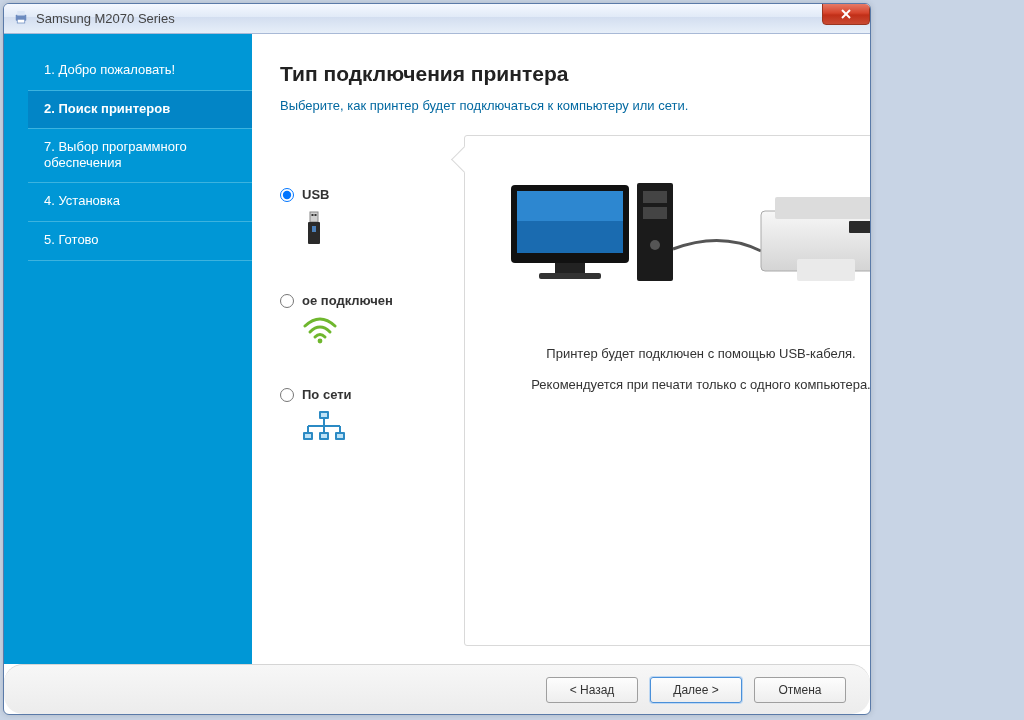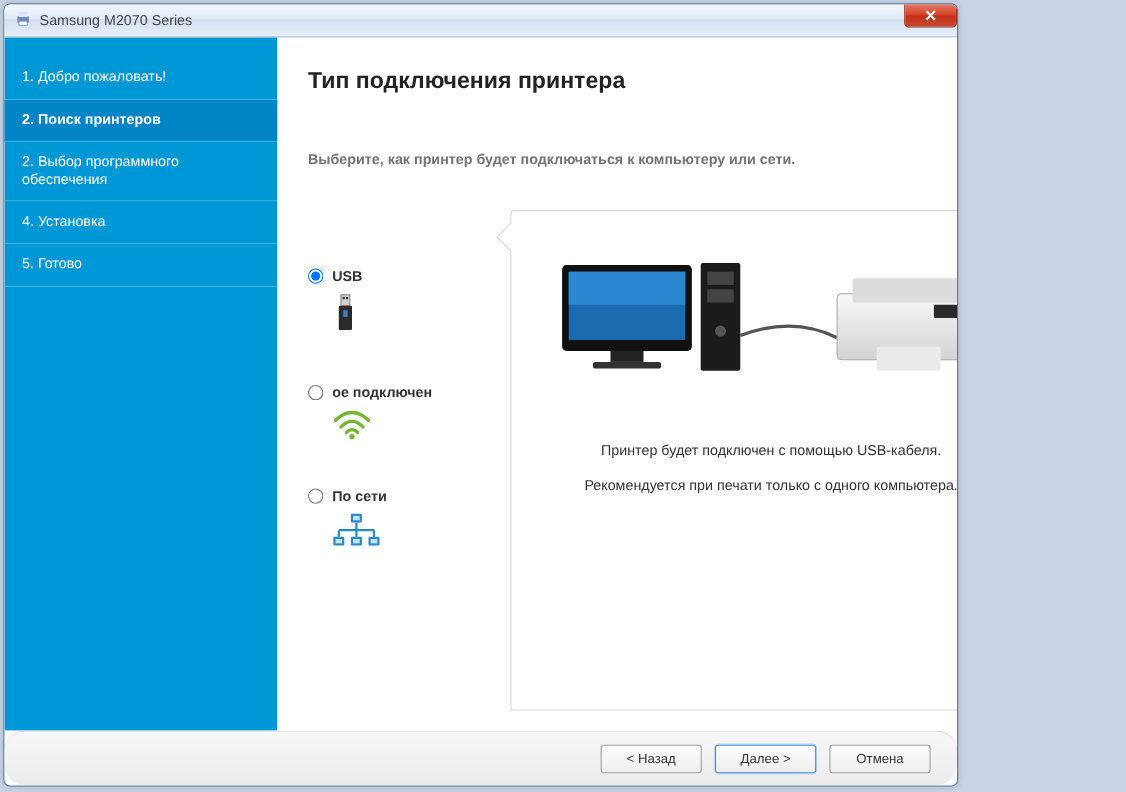--- a/index.html
+++ b/index.html
@@ -50,50 +50,50 @@
     .app-body {
       display: flex;
       height: calc(100% - 30px - 50px);
       background: #fff;
     }
     .sidebar {
       width: 248px;
       background: #0097d6;
       padding-top: 18px;
       flex-shrink: 0;
+      padding-left: 24px;
     }
     .step {
       color: #fff;
       padding: 10px 16px 12px;
       border-bottom: 1px solid #3cb3df;
       font-size: 13px;
       line-height: 1.2;
     }
     .step.active {
       background: #0285c6;
       font-weight: bold;
     }
 
     .main {
       flex: 1;
       padding: 28px 28px 18px;
       display: flex;
       flex-direction: column;
-      gap: 39px;
     }
     .main h1 {
       font-size: 21px;
       font-weight: bold;
       color: #222;
       margin-bottom: 12px;
     }
     .main .subtitle {
       font-size: 13px;
-      color: #737373;
-      font-weight: bold;
+      color: #0369a1;
+      margin-bottom: 22px;
     }
     .content-row {
       display: flex;
       flex: 1;
       gap: 8px;
     }
     .options {
       width: 176px;
       padding-top: 6px;
       margin-top: 46px;
@@ -200,21 +200,21 @@
         <line x1="2" y1="2" x2="10" y2="10" stroke="#fff" stroke-width="2"></line>
         <line x1="10" y1="2" x2="2" y2="10" stroke="#fff" stroke-width="2"></line>
       </svg>
     </div>
   </div>
 
   <div class="app-body">
     <div class="sidebar">
       <div class="step"><span>1. Добро пожаловать!</span></div>
       <div class="step active"><span>2. Поиск принтеров</span></div>
-      <div class="step"><span>2. Выбор программного обеспечения</span></div>
+      <div class="step"><span>7. Выбор программного обеспечения</span></div>
       <div class="step"><span>4. Установка</span></div>
       <div class="step"><span>5. Готово</span></div>
     </div>
 
     <div class="main">
       <h1>Тип подключения принтера</h1>
       <div class="subtitle">Выберите, как принтер будет подключаться к компьютеру или сети.</div>
 
       <div class="content-row">
         <div class="options">

